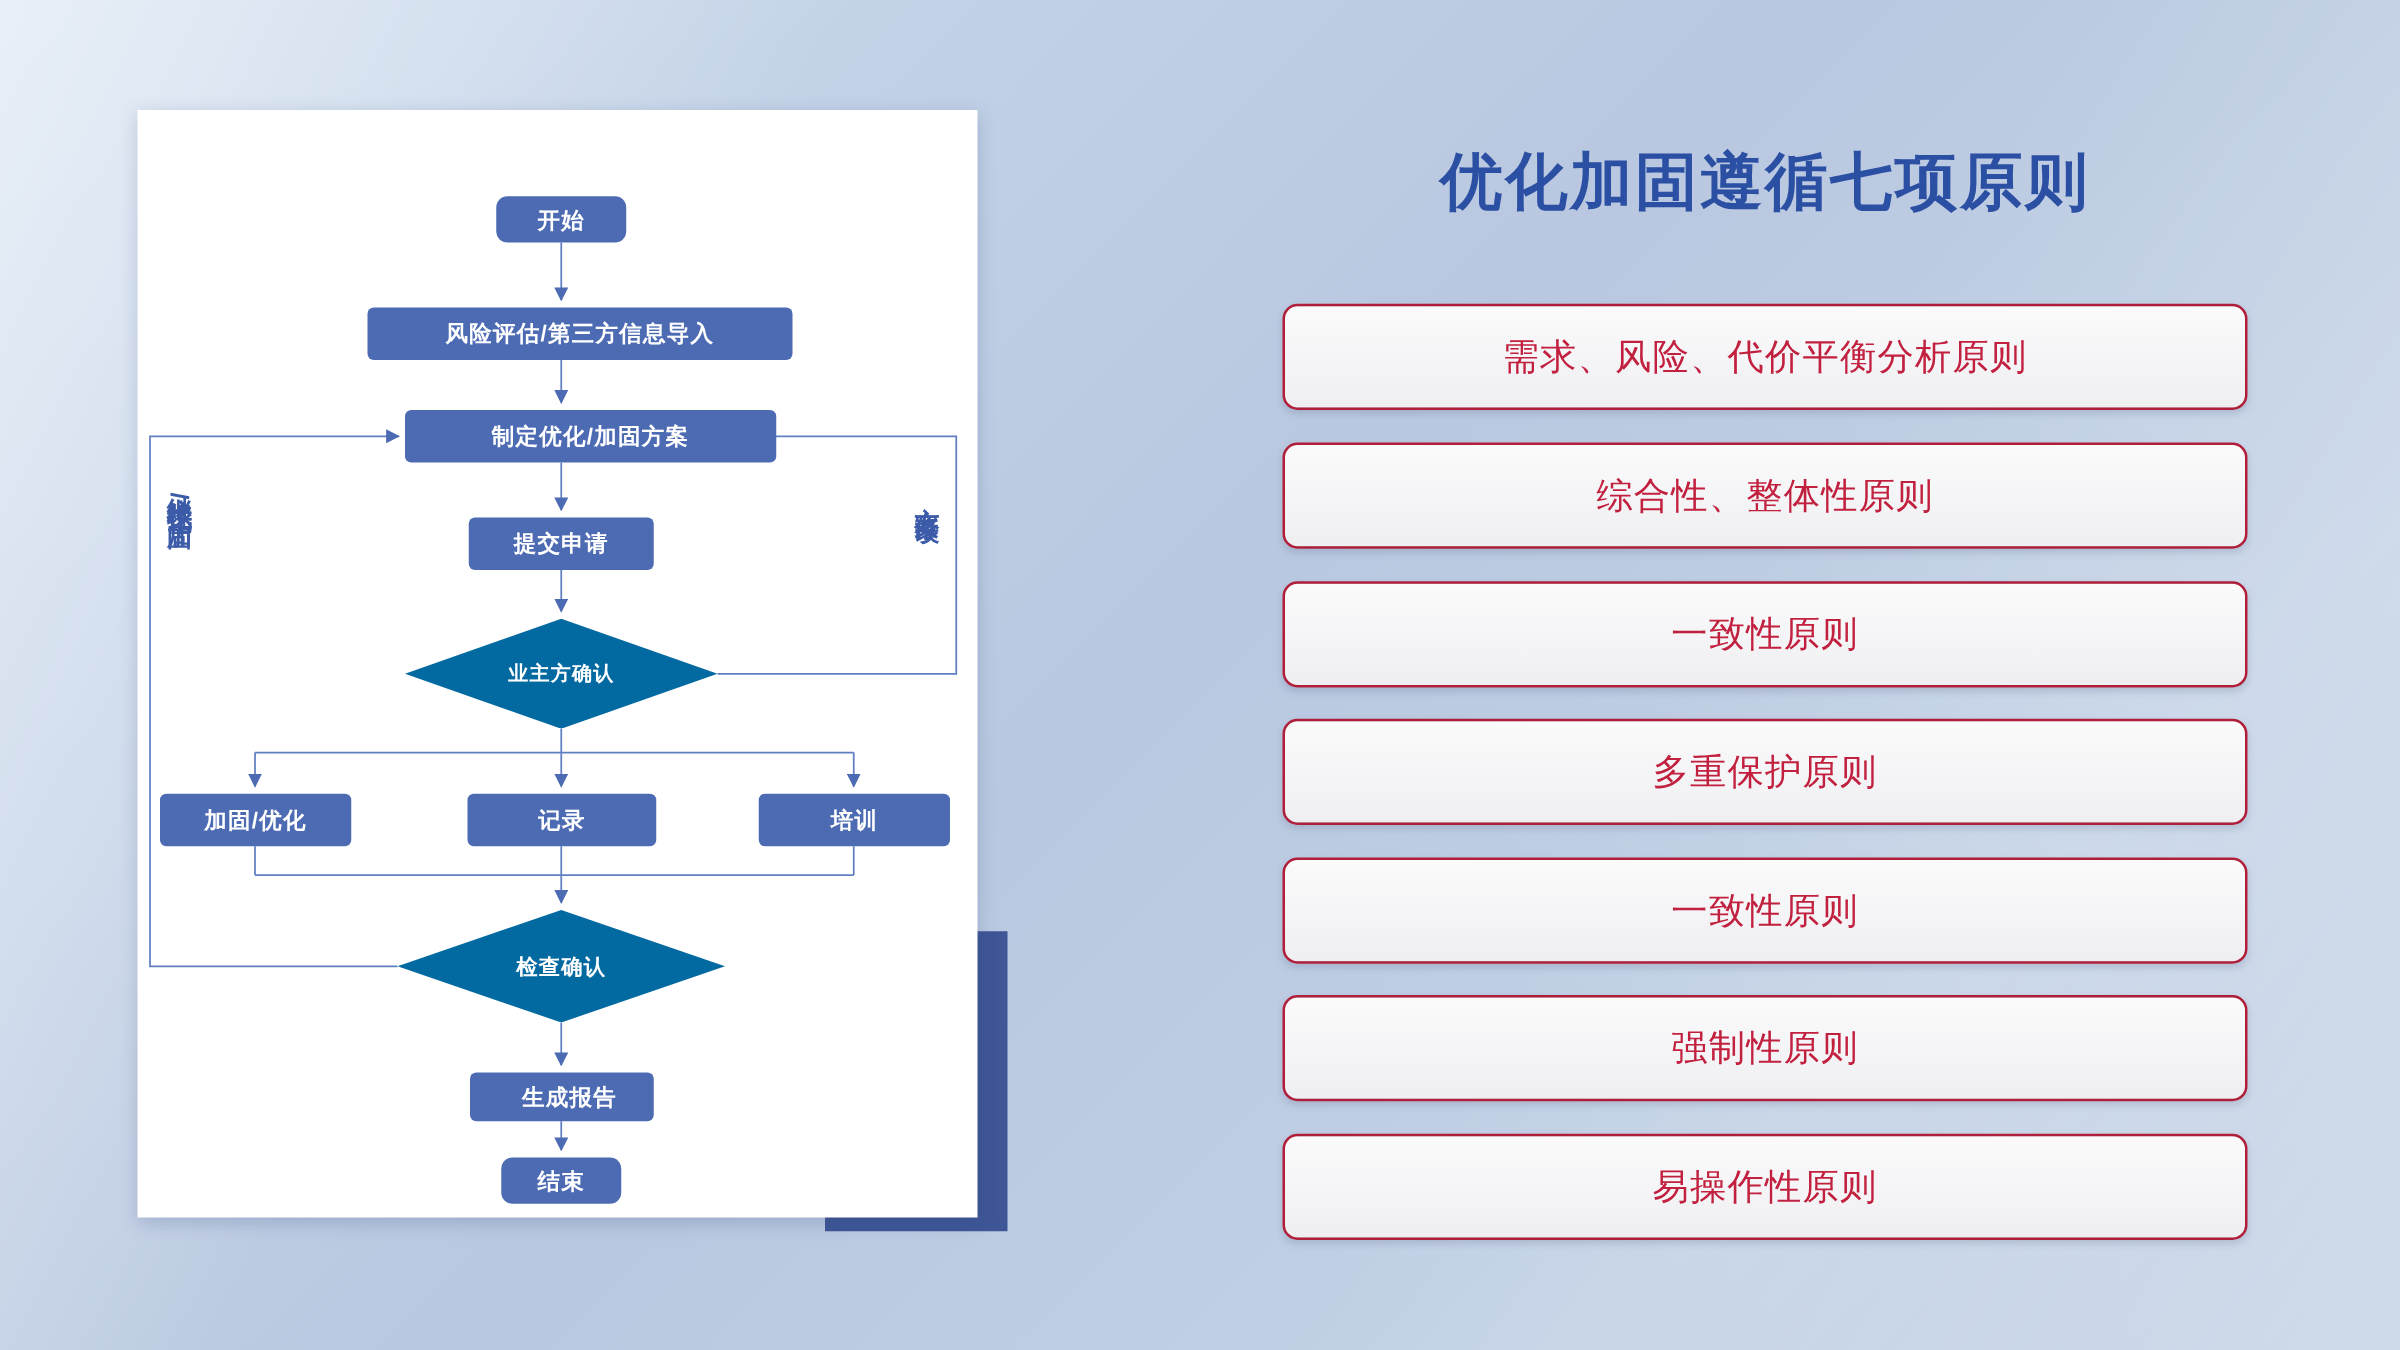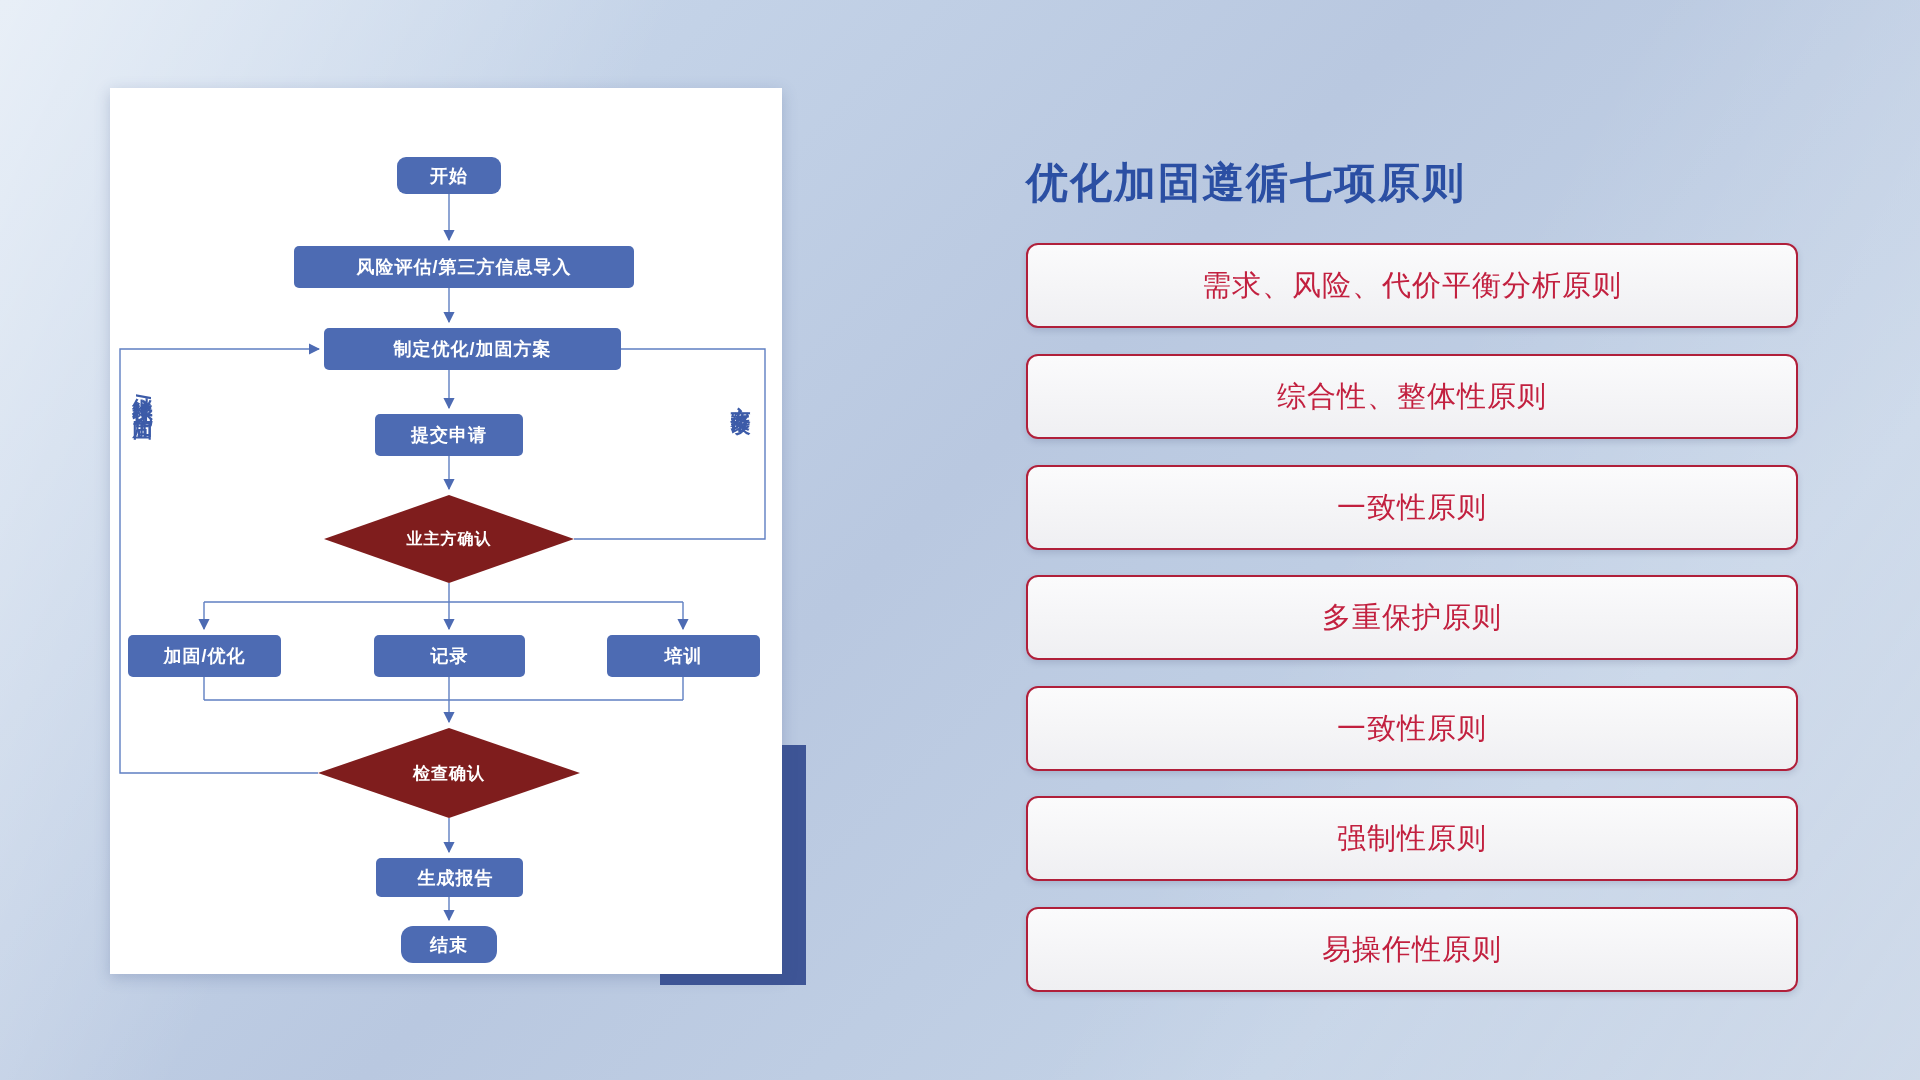--- a/index.html
+++ b/index.html
@@ -44,45 +44,44 @@
     display: flex;
     align-items: center;
     justify-content: center;
     text-align: center;
     letter-spacing: 1px;
     white-space: nowrap;
   }
   .node.pill { border-radius: 9px; }
   .node.proc { border-radius: 5px; }
   .node.diamond {
-    background: #7f1d1d;
+    background: #0369a1;
     clip-path: polygon(50% 0, 100% 50%, 50% 100%, 0 50%);
     border-radius: 0;
   }
   .vlabel {
     position: absolute;
     writing-mode: vertical-rl;
     text-orientation: mixed;
     color: #3c5ba8;
     font-size: 20px;
     font-weight: 600;
     letter-spacing: 3px;
     white-space: nowrap;
   }
   
   .panel-title {
     position: absolute;
     left: 1026px; top: 112px;
     width: 772px;
-    text-align: left;
-    font-size: 42px;
+    text-align: center;
+    font-size: 50px;
     font-weight: bold;
     color: #2b4fa3;
     letter-spacing: 2px;
-    margin-top: 43px;
   }
   .principle {
     position: absolute;
     left: 1026px;
     width: 772px; height: 85px;
     border: 2px solid #b01f3a;
     border-radius: 12px;
     background: linear-gradient(to bottom, #fbfbfc 0%, #efeff2 100%);
     box-shadow: 0 3px 6px rgba(60,70,110,0.18);
     color: #c2203f;
@@ -150,21 +149,21 @@
     <div class="node proc" style="left:18px; top:547px; width:153px; height:42px;">加固/优化</div>
 
     <div class="node proc" style="left:264px; top:547px; width:151px; height:42px;">记录</div>
 
     <div class="node proc" style="left:497px; top:547px; width:153px; height:42px;">培训</div>
 
     <div class="node diamond" style="left:208px; top:640px; width:262px; height:90px; font-size:17px;">检查确认</div>
 
     <div class="node proc" style="left:266px; top:770px; width:147px; height:39px;padding-left:12px;">生成报告</div>
 
-    <div class="node pill" style="left:291px; top:838px; width:96px; height:37px;border-radius:12px;">结束</div>
+    <div class="node pill" style="left:291px; top:838px; width:96px; height:37px;">结束</div>
 
     <div class="vlabel" style="left:20px; top:294px;">继续优化/加固</div>
 
     <div class="vlabel" style="left:618px; top:302px;">方案修改</div>
 
   </div>
 
   <h1 class="panel-title">优化加固遵循七项原则</h1>
 
   <div class="principle" style="top:243px;">需求、风险、代价平衡分析原则</div>

